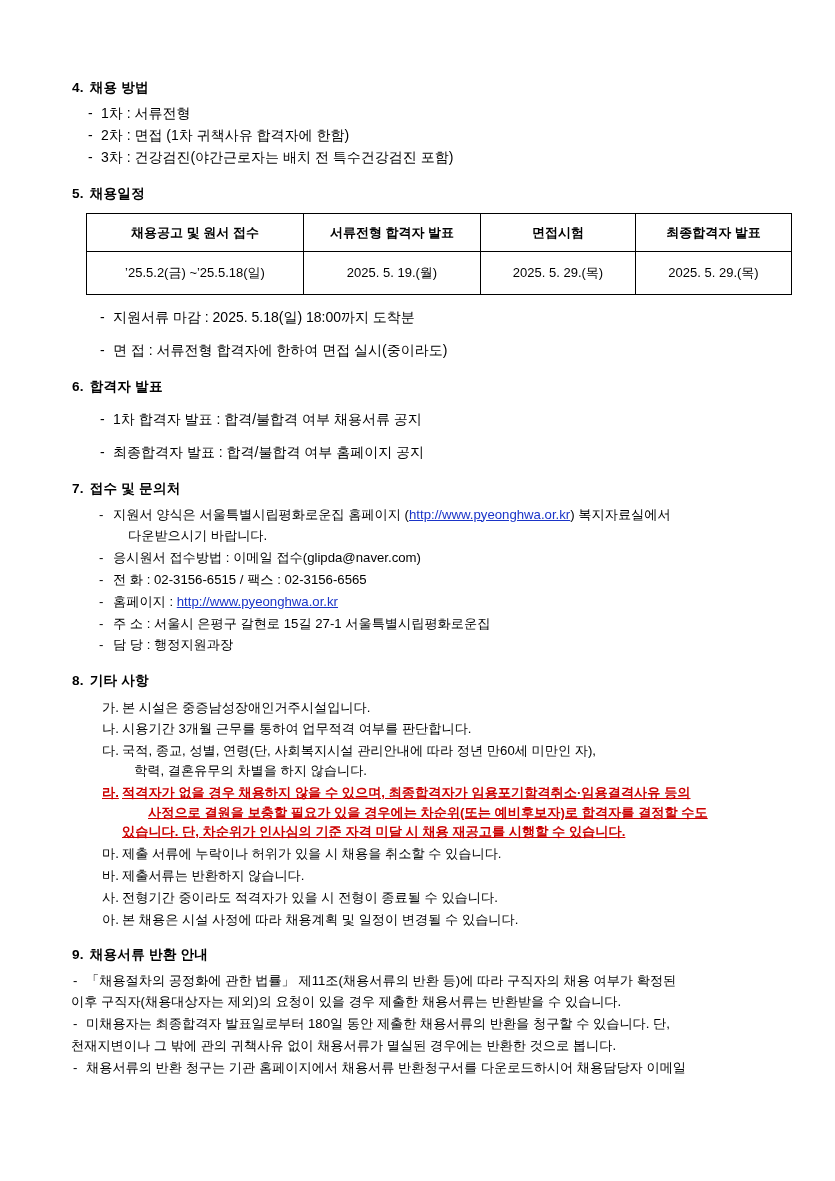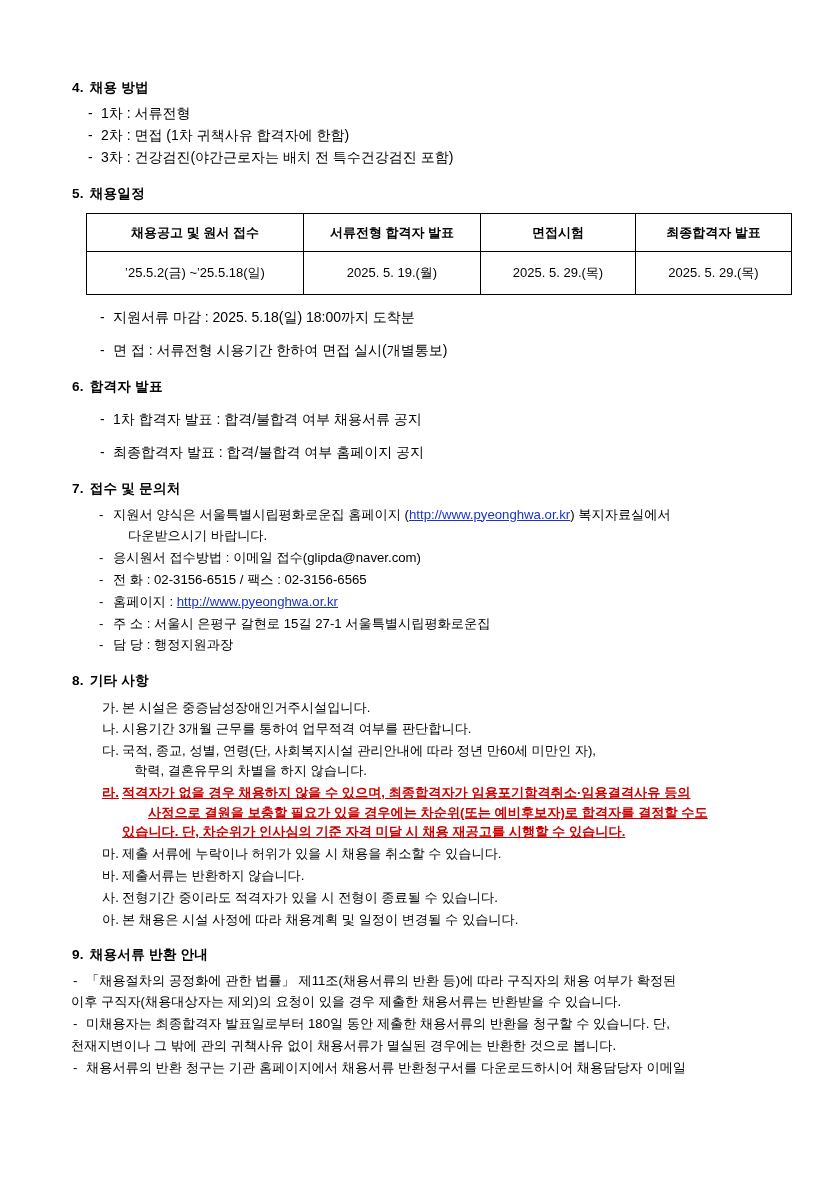--- a/index.html
+++ b/index.html
@@ -135,21 +135,21 @@
         <tr>
           <td>’25.5.2(금) ~’25.5.18(일)</td>
           <td>2025. 5. 19.(월)</td>
           <td>2025. 5. 29.(목)</td>
           <td>2025. 5. 29.(목)</td>
         </tr>
       </tbody>
     </table>
     <ul class="dash-list indent2 tight">
       <li><span>지원서류 마감 :  2025. 5.18(일) 18:00까지 도착분</span></li>
-      <li><span>면     접 : 서류전형 시용기간 한하여 면접 실시(개별통보)</span></li>
+      <li><span>면     접 : 서류전형 합격자에 한하여 면접 실시(중이라도)</span></li>
     </ul>
   </div>
 
   <div class="block">
     <div class="sec-title">
       <span class="num">6.</span><span>합격자 발표</span>
     </div>
     <ul class="dash-list indent2 tight">
       <li><span>1차 합격자 발표 : 합격/불합격 여부 채용서류 공지</span></li>
       <li><span>최종합격자 발표 : 합격/불합격 여부 홈페이지 공지</span></li>

